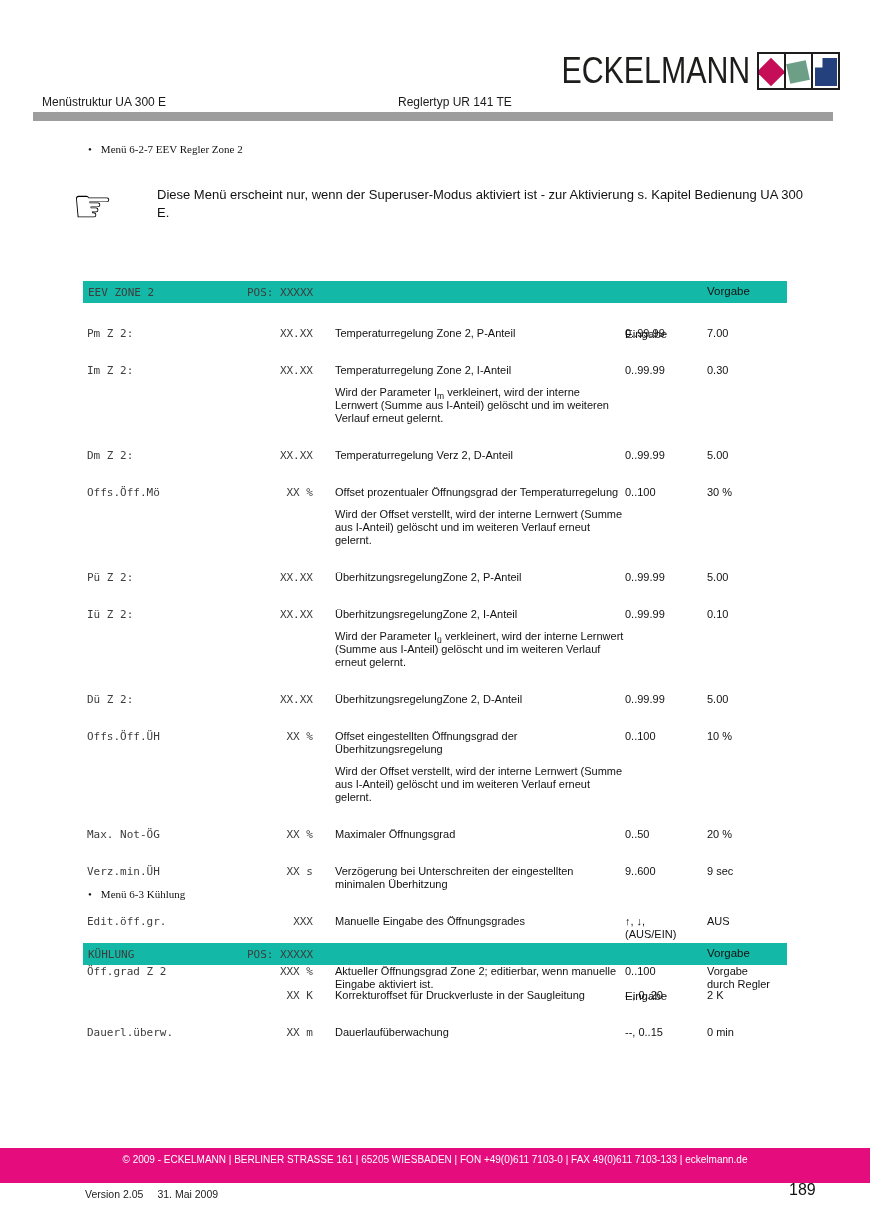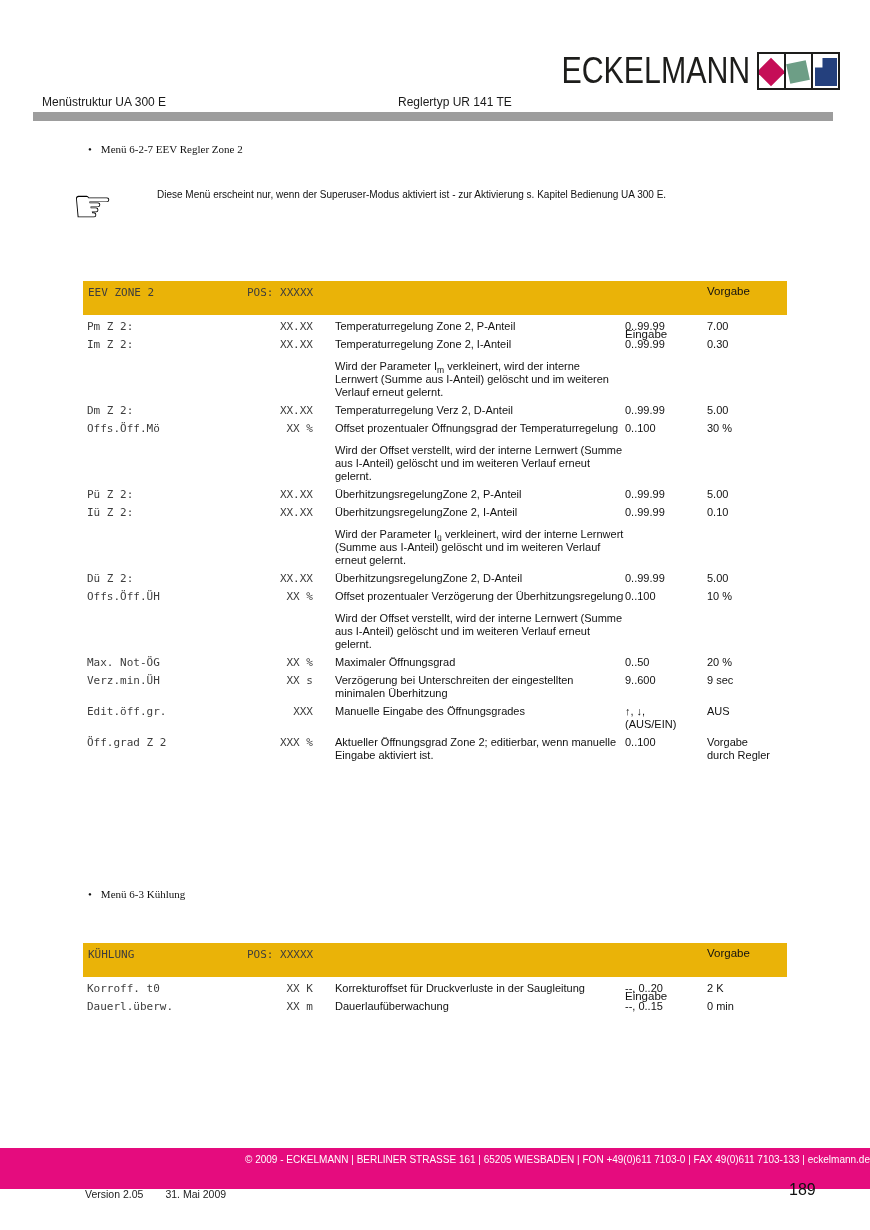--- a/index.html
+++ b/index.html
@@ -29,49 +29,49 @@
 
   
   .section-title { position:absolute; font-size:11px; color:#111;font-family:Liberation Serif, serif; }
   .section-title .bullet { margin-right:9px; }
   #sec1 { left:88px; top:143px; }
   #sec2 { left:88px; top:888px; }
 
   
   .note { position:absolute; left:72px; top:186px; width:742px; display:flex; }
   .note-icon { flex:0 0 85px; font-size:46px; line-height:40px; color:#000; }
-  .note-text { font-size:10px; line-height:18px; width:657px; color:#111; }
+  .note-text { font-size:13px; line-height:18px; width:657px; color:#111; }
 
   
   .ptable { position:absolute; left:83px; width:704px; }
   #table1 { top:281px; }
   #table2 { top:943px; }
-  .t-header { background:#eab308; height:34px; position:relative; }
+  .t-header { background:#14b8a6; height:22px; position:relative; }
   .mono { font-family:"DejaVu Sans Mono", monospace; font-size:11px; color:#3d3d3d; }
   .th-name    { position:absolute; left:5px;   top:5px; }
   .th-pos     { position:absolute; left:164px; top:5px; }
   .th-eingabe { position:absolute; left:542px; top:4px; font-size:11.5px; color:#111;margin-top:43px; }
   .th-vorgabe { position:absolute; left:624px; top:4px; font-size:11.5px; color:#111; }
 
   .t-row { display:grid; grid-template-columns:150px 80px 22px 290px 82px 80px;
-           padding-top:5px; font-size:11px; line-height:13px; color:#111; }
+           padding-top:24px; font-size:11px; line-height:13px; color:#111; }
   .c-param { grid-column:1; padding-left:4px; }
   .c-value { grid-column:2; text-align:right; }
   .c-desc  { grid-column:4; }
   .c-ein   { grid-column:5; padding-right:6px; }
   .c-vor   { grid-column:6; }
   .c-note  { margin-top:9px; }
   sub { font-size:8.5px; line-height:0; }
   .block { display:block; }
 
   
-  .footer-bar { position:absolute; left:0; top:1148px; width:870px; height:41px;
-                background:#e50c7e; color:#ffffff; font-size:10px; text-align:right; line-height:23px; }
+  .footer-bar { position:absolute; left:0; top:1148px; width:870px; height:35px;
+                background:#e50c7e; color:#ffffff; font-size:10px; text-align:center; line-height:23px; }
   .version-line { position:absolute; left:85px; top:1188px; font-size:10.5px; color:#222; }
-  .version-line .v-date { margin-left:22px; }
+  .version-line .v-date { margin-left:14px; }
   .page-num { position:absolute; left:789px; top:1181px; font-size:16px; color:#111; }
 </style>
 </head>
 <body>
 
 <div class="logo">
   <span class="logo-text">ECKELMANN</span>
   <span class="logo-boxes">
     <span class="logo-box">
         <span class="shape-diamond"></span>
@@ -168,21 +168,21 @@
     <span class="c-value mono">XX.XX</span>
     <span class="c-desc">ÜberhitzungsregelungZone 2, D-Anteil</span>
     <span class="c-ein">0..99.99</span>
     <span class="c-vor">5.00</span>
   </div>
 
   <div class="t-row">
     <span class="c-param mono">Offs.Öff.ÜH</span>
     <span class="c-value mono">XX %</span>
     <span class="c-desc">
-      <span>Offset prozentualer Verzögerung der Überhitzungsregelung</span>
+      <span>Offset eingestellten Öffnungsgrad der Überhitzungsregelung</span>
       <span class="c-note block">Wird der Offset verstellt, wird der interne Lernwert (Summe aus I-Anteil) gelöscht und im weiteren Verlauf erneut gelernt.</span>
     </span>
     <span class="c-ein">0..100</span>
     <span class="c-vor">10 %</span>
   </div>
 
   <div class="t-row">
     <span class="c-param mono">Max. Not-ÖG</span>
     <span class="c-value mono">XX %</span>
     <span class="c-desc">Maximaler Öffnungsgrad</span>
@@ -221,21 +221,20 @@
 
 <div class="ptable" id="table2">
   <div class="t-header">
     <span class="th-name mono">KÜHLUNG</span>
     <span class="th-pos mono">POS: XXXXX</span>
     <span class="th-eingabe">Eingabe</span>
     <span class="th-vorgabe">Vorgabe</span>
   </div>
 
   <div class="t-row">
-    <span class="c-param mono">Korroff. t0</span>
     <span class="c-value mono">XX K</span>
     <span class="c-desc">
       <span>Korrekturoffset für Druckverluste in der Saugleitung</span>
     </span>
     <span class="c-ein">--, 0..20</span>
     <span class="c-vor">2 K</span>
   </div>
 
   <div class="t-row">
     <span class="c-param mono">Dauerl.überw.</span>

